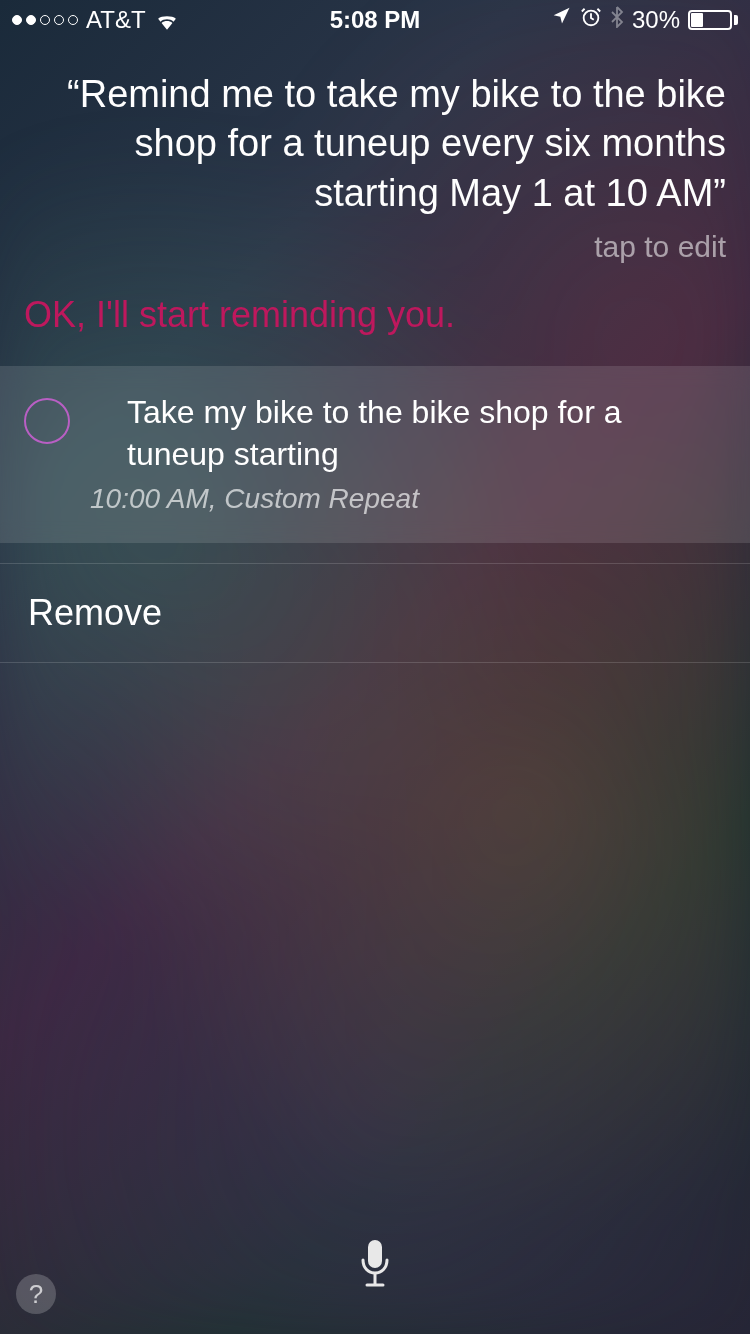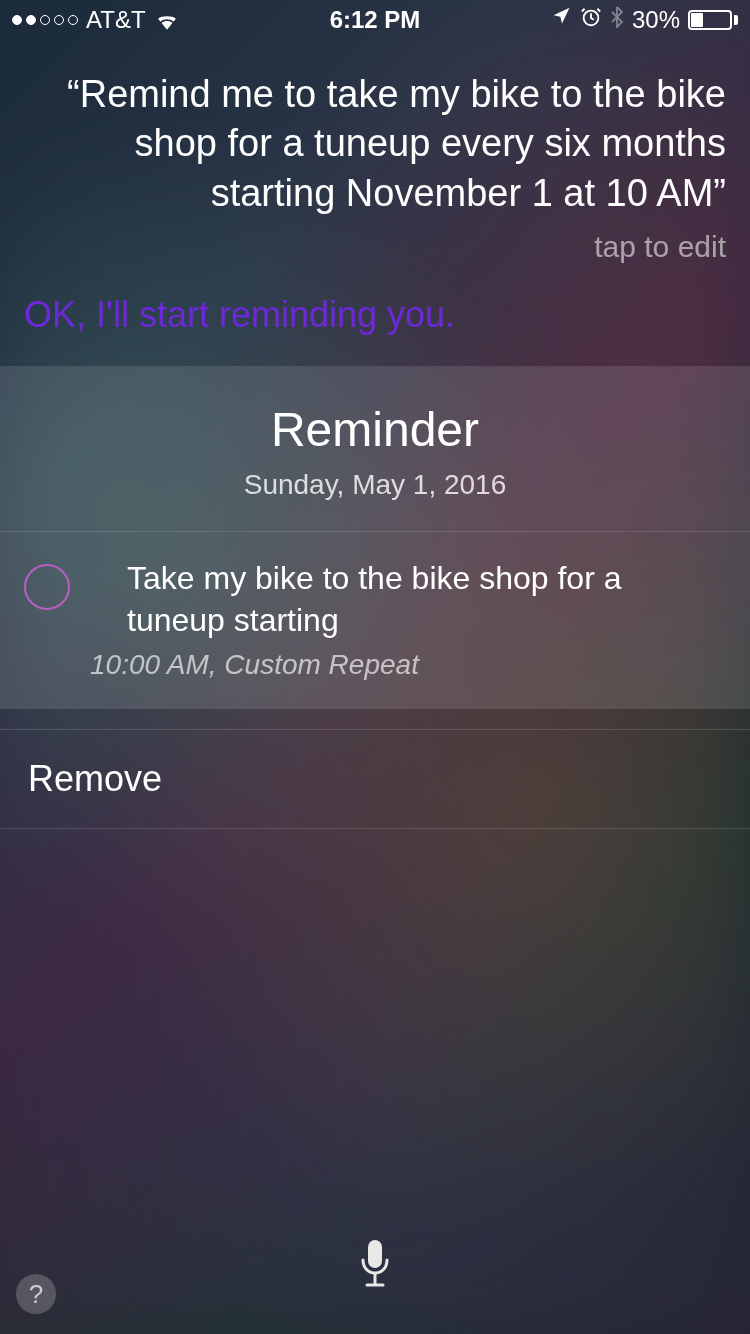--- a/index.html
+++ b/index.html
@@ -55,21 +55,21 @@
     .tap-edit {
       text-align: right;
       padding: 4px 24px 30px;
       font-size: 30px;
       color: rgba(255,255,255,0.55);
     }
     .siri-response {
       padding: 0 24px 30px;
       font-size: 36px;
       font-weight: 500;
-      color: #6d28d9;
+      color: #be185d;
     }
     .card {
       background: rgba(255,255,255,0.12);
       backdrop-filter: blur(10px);
     }
     .card-header {
       text-align: center;
       padding: 36px 20px 30px;
       border-bottom: 1px solid rgba(255,255,255,0.12);
     }
@@ -140,21 +140,21 @@
         <span class="dot filled"></span>
         <span class="dot"></span>
         <span class="dot"></span>
         <span class="dot"></span>
     </div>
     <span>AT&amp;T</span>
     <svg class="wifi" viewBox="0 0 24 18" fill="#fff">
       <path d="M12 18l-3-3.8c1.7-1.6 4.3-1.6 6 0L12 18zm-6-7.5l-2.2-2.7C7 4.8 17 4.8 20.2 7.8L18 10.5c-3.3-3-8.7-3-12 0zm3 3.7l-2-2.5c2.8-2.4 7.2-2.4 10 0l-2 2.5c-1.7-1.5-4.3-1.5-6 0z"></path>
     </svg>
   </div>
-  <div class="status-center">6:12 PM</div>
+  <div class="status-center">5:08 PM</div>
   <div class="status-right">
     <svg width="20" height="20" class="status-icon" viewBox="0 0 24 24" fill="#fff">
         <path d="M2 11l19-9-9 19-2-8-8-2z"></path>
       </svg>
     <svg width="22" height="22" class="status-icon" viewBox="0 0 24 24" fill="#fff">
         <circle cx="12" cy="13" r="8" fill="none" stroke="#fff" stroke-width="2"></circle>
         <path d="M12 8v5l3 2" stroke="#fff" stroke-width="2" fill="none"></path>
         <path d="M5 3L2 6M19 3l3 3" stroke="#fff" stroke-width="2"></path>
       </svg>
     <svg width="14" height="22" class="bt-faded" viewBox="0 0 12 22" fill="none" stroke="currentColor" stroke-width="1.8">
@@ -164,29 +164,25 @@
     <div class="battery">
       <div class="battery-body">
           <div class="battery-fill"></div>
         </div>
       <div class="battery-tip"></div>
     </div>
   </div>
 </div>
 
 <div class="content">
-  <div class="user-query">“Remind me to take my bike to the bike shop for a tuneup every six months starting November 1 at 10 AM”</div>
+  <div class="user-query">“Remind me to take my bike to the bike shop for a tuneup every six months starting May 1 at 10 AM”</div>
   <div class="tap-edit">tap to edit</div>
   <div class="siri-response">OK, I'll start reminding you.</div>
 
   <div class="card">
-    <div class="card-header">
-      <div class="card-title">Reminder</div>
-      <div class="card-subtitle">Sunday, May 1, 2016</div>
-    </div>
     <div class="reminder-row">
       <div class="radio-circle"></div>
       <div class="reminder-text">
         <div class="reminder-title">Take my bike to the bike shop for a tuneup starting</div>
         <div class="reminder-meta">10:00 AM, Custom Repeat</div>
       </div>
     </div>
   </div>
 
   <div class="remove-row">Remove</div>

